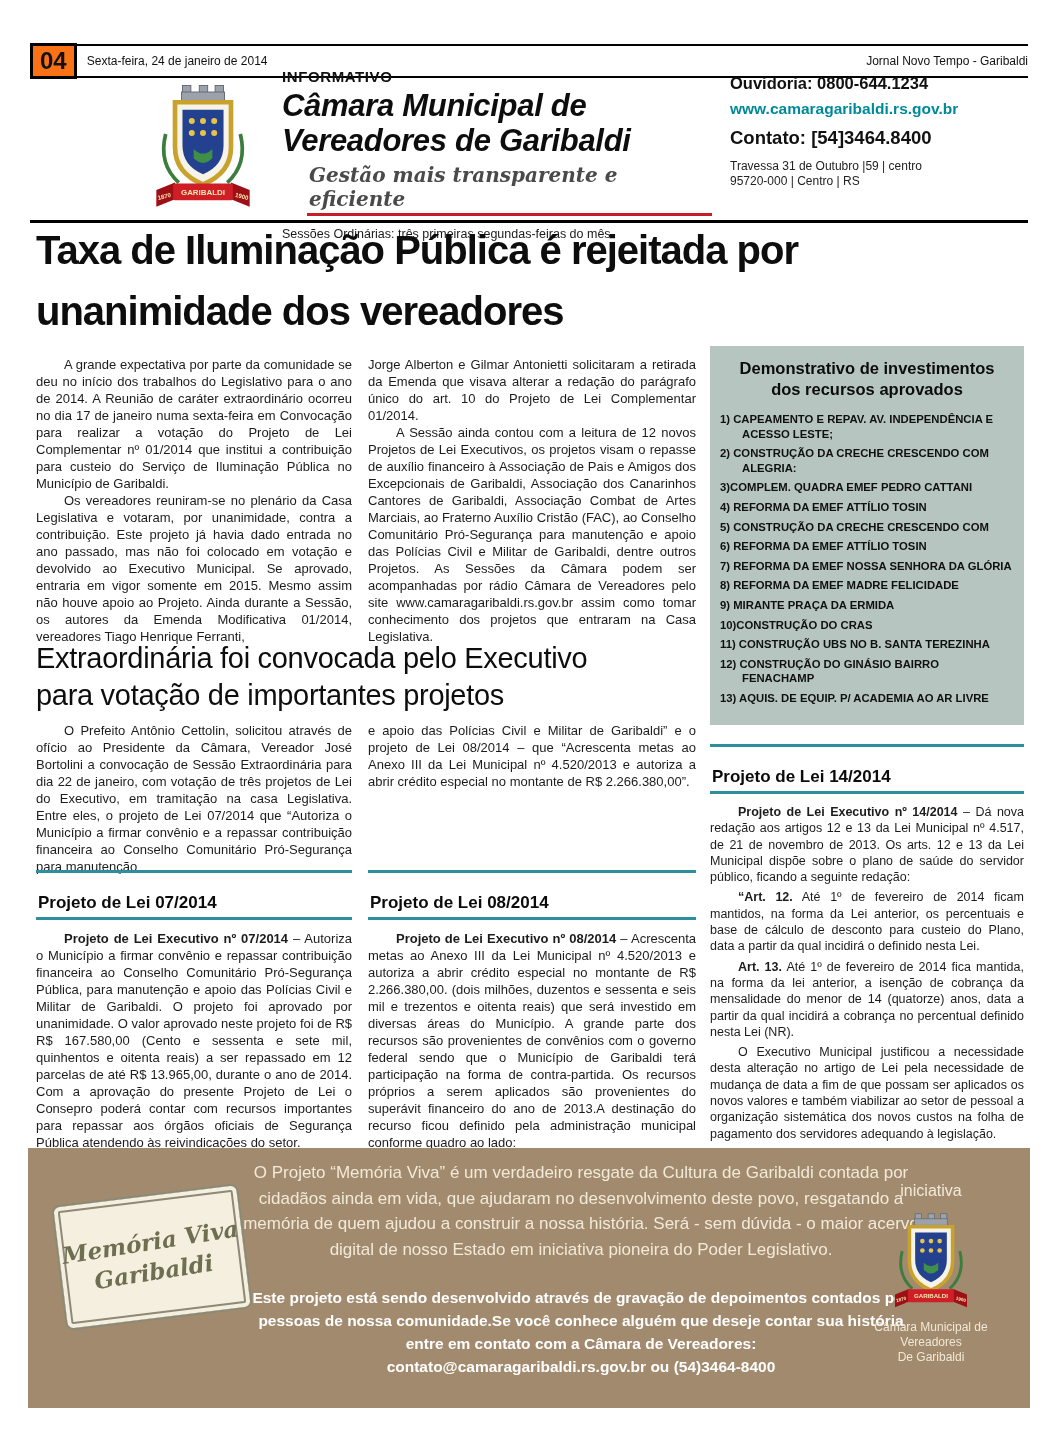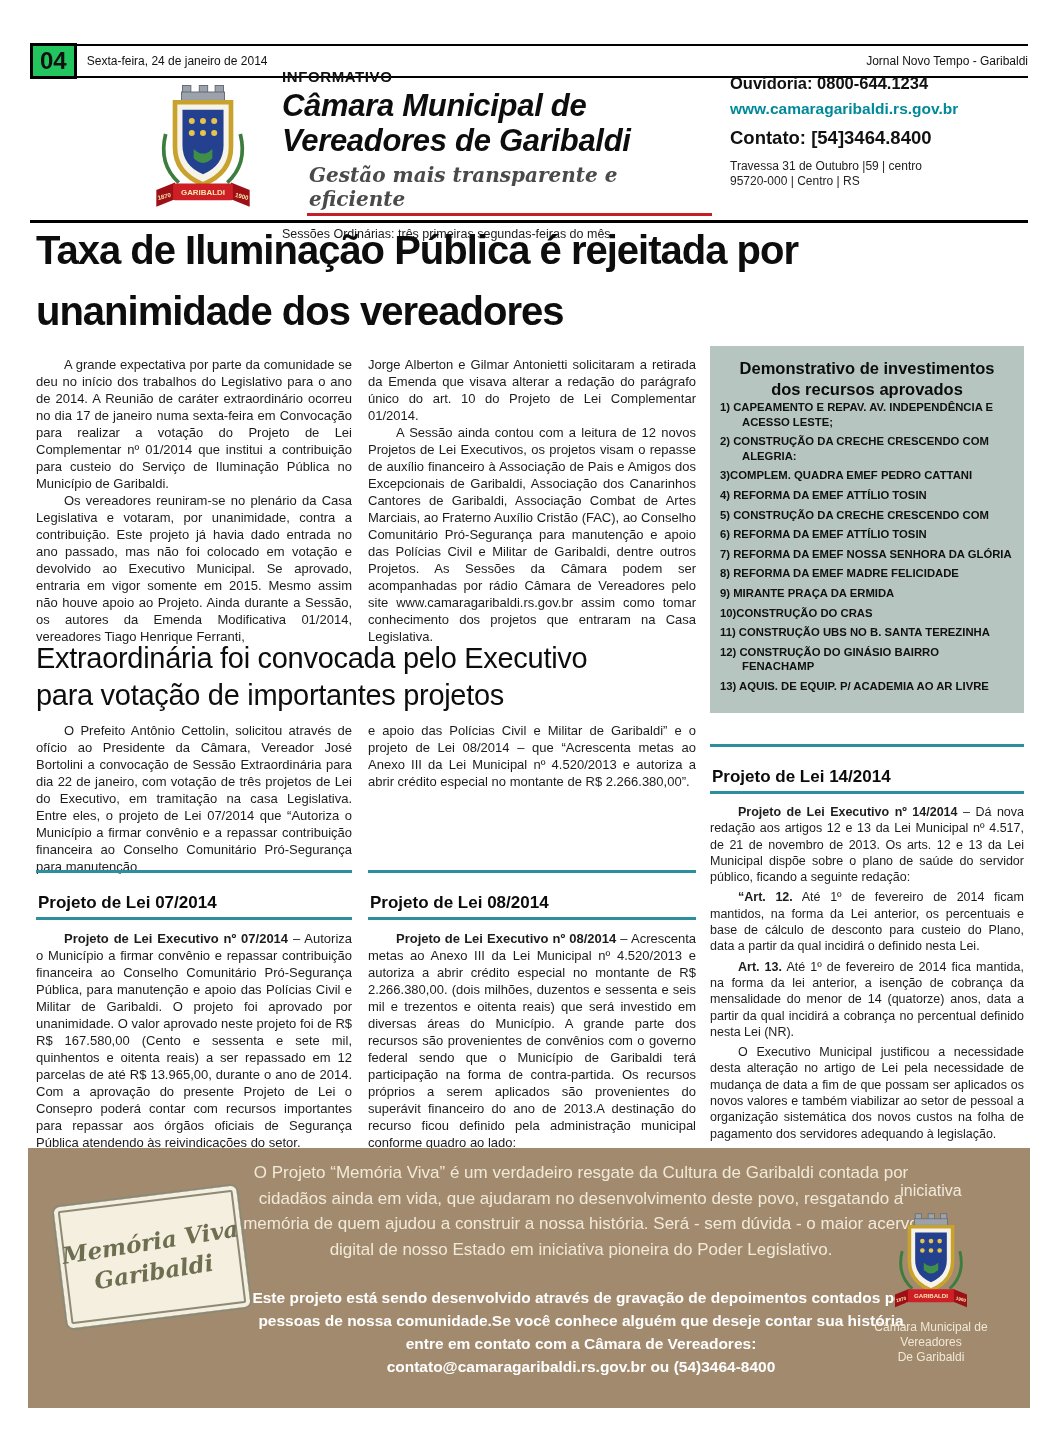--- a/index.html
+++ b/index.html
@@ -10,21 +10,21 @@
     font-family:"Liberation Sans","DejaVu Sans",sans-serif;
   }
   
   .topbar{
     position:absolute; left:30px; top:44px; width:998px; height:34px;
     border-top:2px solid #000; border-bottom:2px solid #000;
     display:flex; align-items:center;
   }
   .pagenum-box{
     border:3px solid #000; font-weight:bold; font-size:24px; line-height:1;
-    padding:3px 7px; margin-right:10px; background:#22c55e;
+    padding:3px 7px; margin-right:10px; background:#f97316;
   }
   .edition-date{ font-size:12px; }
   .topbar .spacer{ flex:1; }
   .journal-name{ font-size:12px; }
   
   .masthead{ position:absolute; left:30px; top:80px; width:998px; height:140px; }
   .crest-large{ position:absolute; left:116px; top:-2px; width:114px; height:140px; }
   .mast-center{ position:absolute; left:252px; top:-12px; width:430px; }
   .kicker{ font-size:15px; font-weight:bold; letter-spacing:.6px; margin-bottom:3px; }
   .mast-title{ font-size:31px; font-weight:bold; line-height:35px; letter-spacing:-.3px; color:#0d0d0d;font-style:italic; }
@@ -68,21 +68,21 @@
     text-align:left; margin-bottom:10px;
   }
   .law-p{ margin:0 0 3px 0; }
   .law14-col .law-p{ font-size:12.5px; line-height:16.3px; margin-bottom:4px; }
   
   .invest-box{
     position:absolute; left:710px; top:346px; width:314px;
     background:#b7c5c1; padding:12px 10px 14px;
   }
   .invest-title{ text-align:center; font-weight:bold; font-size:16.5px; line-height:21px; color:#0c0c0c; }
-  .invest-list{ margin-top:0; }
+  .invest-list{ margin-top:12px; }
   .inv-item{
     font-size:11.3px; font-weight:bold; line-height:14.6px;
     padding-left:22px; text-indent:-22px; margin-bottom:5px;
     color:#101010; text-align:left;
   }
   
   .banner{ position:absolute; left:28px; top:1148px; width:1002px; height:260px; background:#a28a6e; }
   .stamp{
     position:absolute; left:30px; top:46px; width:188px; height:126px;
     background:#f4efdf; border:2px solid #8c8a76; border-radius:8px;

